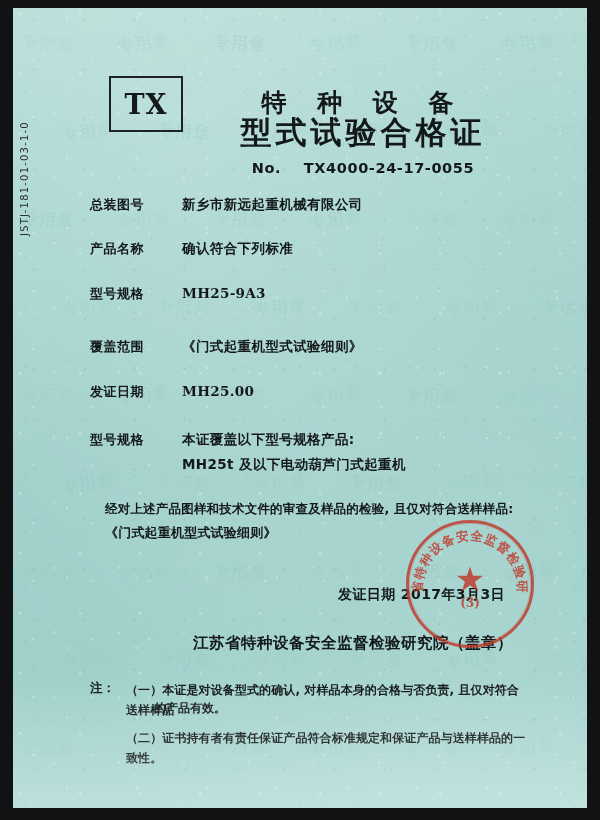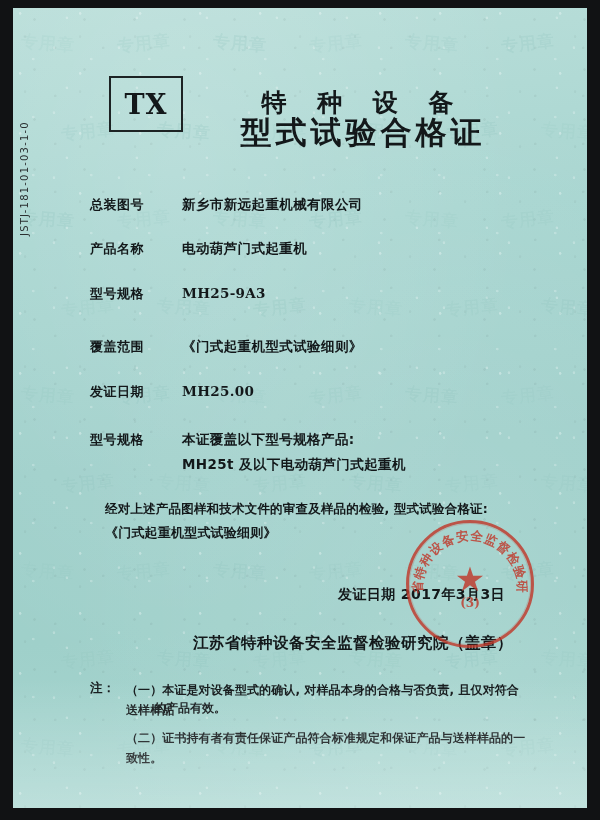--- a/index.html
+++ b/index.html
@@ -425,29 +425,34 @@
 
     <div id="serial">JSTJ-181-01-03-1-0</div>
 
     <div id="tx-box">
       <span>TX</span>
     </div>
 
     <div id="title1">特 种 设 备</div>
     <div id="title2">型式试验合格证</div>
 
+    <div id="doc-no">
+      <span>No.</span>
+      &nbsp;&nbsp;
+      <span>TX4000-24-17-0055</span>
+    </div>
 
     <div class="field" id="f-maker">
       <div class="label">总装图号</div>
       <div class="value">新乡市新远起重机械有限公司</div>
     </div>
 
     <div class="field" id="f-product">
       <div class="label">产品名称</div>
-      <div class="value">电动葫芦门式起重机</div>
+      <div class="value">确认符合下列标准</div>
     </div>
 
     <div class="field" id="f-model">
       <div class="label">型号规格</div>
       <div class="value latin">MH25-9A3</div>
     </div>
 
     <div class="field" id="f-standard">
       <div class="label">覆盖范围</div>
       <div class="value">《门式起重机型式试验细则》</div>
@@ -457,21 +462,21 @@
       <div class="label">发证日期</div>
       <div class="value latin">MH25.00</div>
     </div>
 
     <div class="field" id="f-scope">
       <div class="label">型号规格</div>
       <div class="value">本证覆盖以下型号规格产品:</div>
       <div class="value2">MH25t 及以下电动葫芦门式起重机</div>
     </div>
 
-    <div id="concl1">经对上述产品图样和技术文件的审查及样品的检验, 型式试验合格证:</div>
+    <div id="concl1">经对上述产品图样和技术文件的审查及样品的检验, 且仅对符合送样样品:</div>
     <div id="concl2">《门式起重机型式试验细则》</div>
 
     <div id="issue-date">发证日期  2017年3月3日</div>
 
     <div id="issuer">江苏省特种设备安全监督检验研究院（盖章）</div>
 
     <div id="seal">
       <div class="ring"></div>
       <svg class="seal-arc" viewBox="0 0 128 128">
         <defs>

